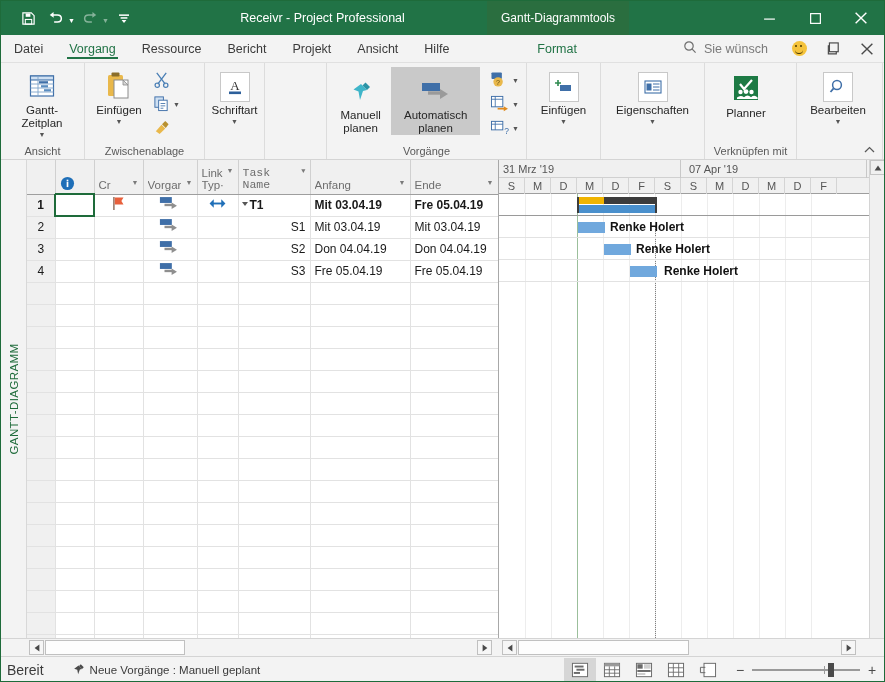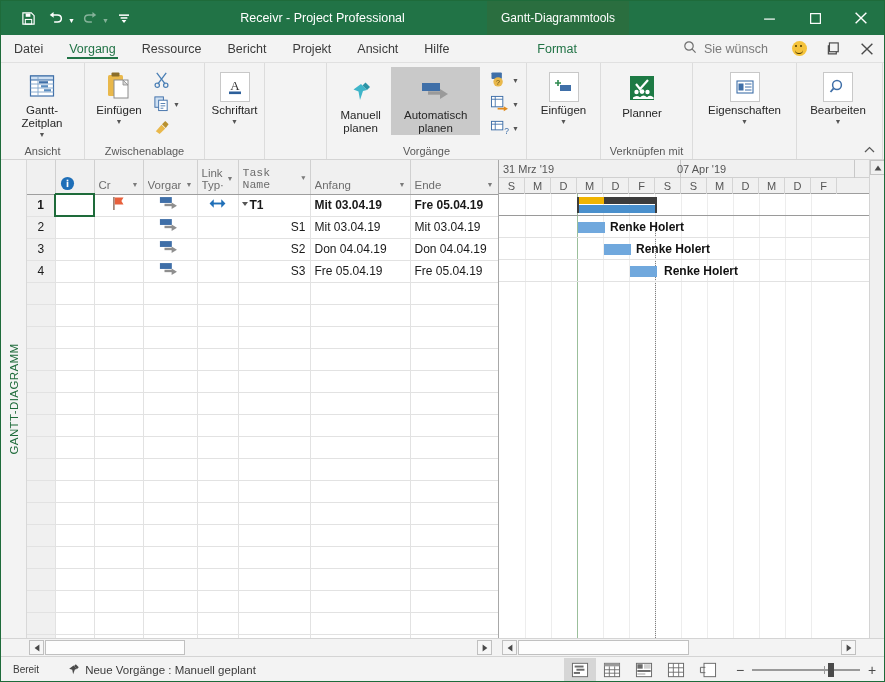--- a/index.html
+++ b/index.html
@@ -230,21 +230,21 @@
     height: 34px;
     font-weight: normal;
     font-size: 11.5px;
     color: #6d6d6d;
     padding: 0 4px;
     vertical-align: bottom;
     position: relative;
     text-align: left;
   }
   table.grid th .hwrap {
-    display: flex; align-items: center; justify-content: space-between; gap: 2px;
+    display: flex; align-items: flex-start; justify-content: space-between; gap: 2px;
     padding-bottom: 3px;
   }
   table.grid th .htxt {
     overflow: hidden; white-space: pre-line; line-height: 12px;
     text-overflow: clip;
   }
   table.grid th .fdrop { font-size: 7px; color: #7a7a7a; padding-bottom:1px;}
   th.c-rownum { width: 28px; background: #f0f0f0; border-right: 1px solid #cfcfcf; }
   th.c-info   { width: 39px; text-align: center; vertical-align: middle; }
   th.c-cr     { width: 49px; }
@@ -380,21 +380,21 @@
     background: #fdfdfd; border: 1px solid #c0c0c0;
   }
 
   
   .statusbar {
     height: 26px; background: #f3f3f3;
     border-top: 1px solid #d4d4d4;
     display: flex; align-items: center;
     position: relative;
   }
-  .st-ready { padding-left: 12px; font-size: 10px; color: #3b3b3b; }
+  .st-ready { padding-left: 6px; font-size: 14px; color: #3b3b3b; }
   .st-newtasks {
     display: flex; align-items: center; gap: 4px;
     margin-left: 28px; font-size: 11.5px; color: #3b3b3b;
   }
   .st-right {
     position: absolute; right: 6px; top: 0; height: 26px;
     display: flex; align-items: center; gap: 0px;
   }
   .viewbtn {
     width: 32px; height: 24px;
@@ -689,58 +689,58 @@
                 </svg>
             </span>
           </div>
           <div class="lbl">Einfügen</div>
           <div class="dd">▼</div>
         </div>
       </div>
       <div class="rgroup-label"></div>
     </div>
 
-    <div class="rgroup" style="width:92px">
-      <div class="rgroup-body">
-        <div class="bigbtn w74" style="padding-top:6px">
-          <div class="ic">
-            <svg width="34" height="32" viewBox="0 0 34 32">
-              <rect x="5" y="2" width="24" height="24" fill="#1d7a44"></rect>
-              <path d="M11 10 L15 15 L23 6" stroke="#fff" stroke-width="2.2" fill="none"></path>
-              <circle cx="11.5" cy="18" r="2.2" fill="#fff"></circle>
-                <circle cx="17" cy="17.6" r="2.4" fill="#fff"></circle>
-                <circle cx="22.5" cy="18" r="2.2" fill="#fff"></circle>
-              <path d="M8 23.5 q3.5-3 7-0.3 q3.5-3.2 7 0 q3.5-2.8 6.6 0.3 L28.6 25 H8 Z" fill="#fff"></path>
-            </svg>
-          </div>
-          <div class="lbl">Planner</div>
-        </div>
-      </div>
-      <div class="rgroup-label">Verknüpfen mit</div>
-    </div>
-
     <div class="rgroup" style="width:104px">
       <div class="rgroup-body">
         <div class="bigbtn" style="width:96px">
           <div class="ic">
             <span class="icobox">
               <svg width="22" height="22" viewBox="0 0 22 22">
                   <rect x="3" y="5" width="16" height="12" fill="#fff" stroke="#3f6fa8" stroke-width="1.1"></rect>
                   <rect x="4.5" y="7.5" width="5" height="7" fill="#3f6fa8"></rect>
                   <line x1="11" y1="8" x2="17.5" y2="8" stroke="#3f6fa8" stroke-width="1"></line>
                   <line x1="11" y1="11" x2="17.5" y2="11" stroke="#3f6fa8" stroke-width="1"></line>
                   <line x1="11" y1="14" x2="17.5" y2="14" stroke="#3f6fa8" stroke-width="1"></line>
                 </svg>
             </span>
           </div>
           <div class="lbl">Eigenschaften</div>
           <div class="dd">▼</div>
         </div>
       </div>
       <div class="rgroup-label"></div>
+    </div>
+
+    <div class="rgroup" style="width:92px">
+      <div class="rgroup-body">
+        <div class="bigbtn w74" style="padding-top:6px">
+          <div class="ic">
+            <svg width="34" height="32" viewBox="0 0 34 32">
+              <rect x="5" y="2" width="24" height="24" fill="#1d7a44"></rect>
+              <path d="M11 10 L15 15 L23 6" stroke="#fff" stroke-width="2.2" fill="none"></path>
+              <circle cx="11.5" cy="18" r="2.2" fill="#fff"></circle>
+                <circle cx="17" cy="17.6" r="2.4" fill="#fff"></circle>
+                <circle cx="22.5" cy="18" r="2.2" fill="#fff"></circle>
+              <path d="M8 23.5 q3.5-3 7-0.3 q3.5-3.2 7 0 q3.5-2.8 6.6 0.3 L28.6 25 H8 Z" fill="#fff"></path>
+            </svg>
+          </div>
+          <div class="lbl">Planner</div>
+        </div>
+      </div>
+      <div class="rgroup-label">Verknüpfen mit</div>
     </div>
 
     <div class="rgroup" style="width:86px">
       <div class="rgroup-body">
         <div class="bigbtn w74">
           <div class="ic">
             <span class="icobox">
               <svg width="22" height="22" viewBox="0 0 22 22">
                   <circle cx="10" cy="9" r="4.4" fill="none" stroke="#3f6fa8" stroke-width="1.5"></circle>
                   <path d="M6.6 12.4 L3.5 16" stroke="#3f6fa8" stroke-width="1.8"></path>
@@ -1096,21 +1096,21 @@
             </tr>
 
         </tbody>
       </table>
     </div>
 
     <div class="chartpane">
 
       <div class="tl-top">
         <div class="wk" style="left:0px;width:182px">31 Mrz '19</div>
-        <div class="wk" style="left:174px;width:182px">07 Apr '19</div>
+        <div class="wk" style="left:186px;width:182px">07 Apr '19</div>
       </div>
 
       <div class="tl-bot">
         <div class="d" style="left:0px;width:26px">S</div>
         <div class="d" style="left:26px;width:26px">M</div>
         <div class="d" style="left:52px;width:26px">D</div>
         <div class="d" style="left:78px;width:26px">M</div>
         <div class="d" style="left:104px;width:26px">D</div>
         <div class="d" style="left:130px;width:26px">F</div>
         <div class="d" style="left:156px;width:26px">S</div>

